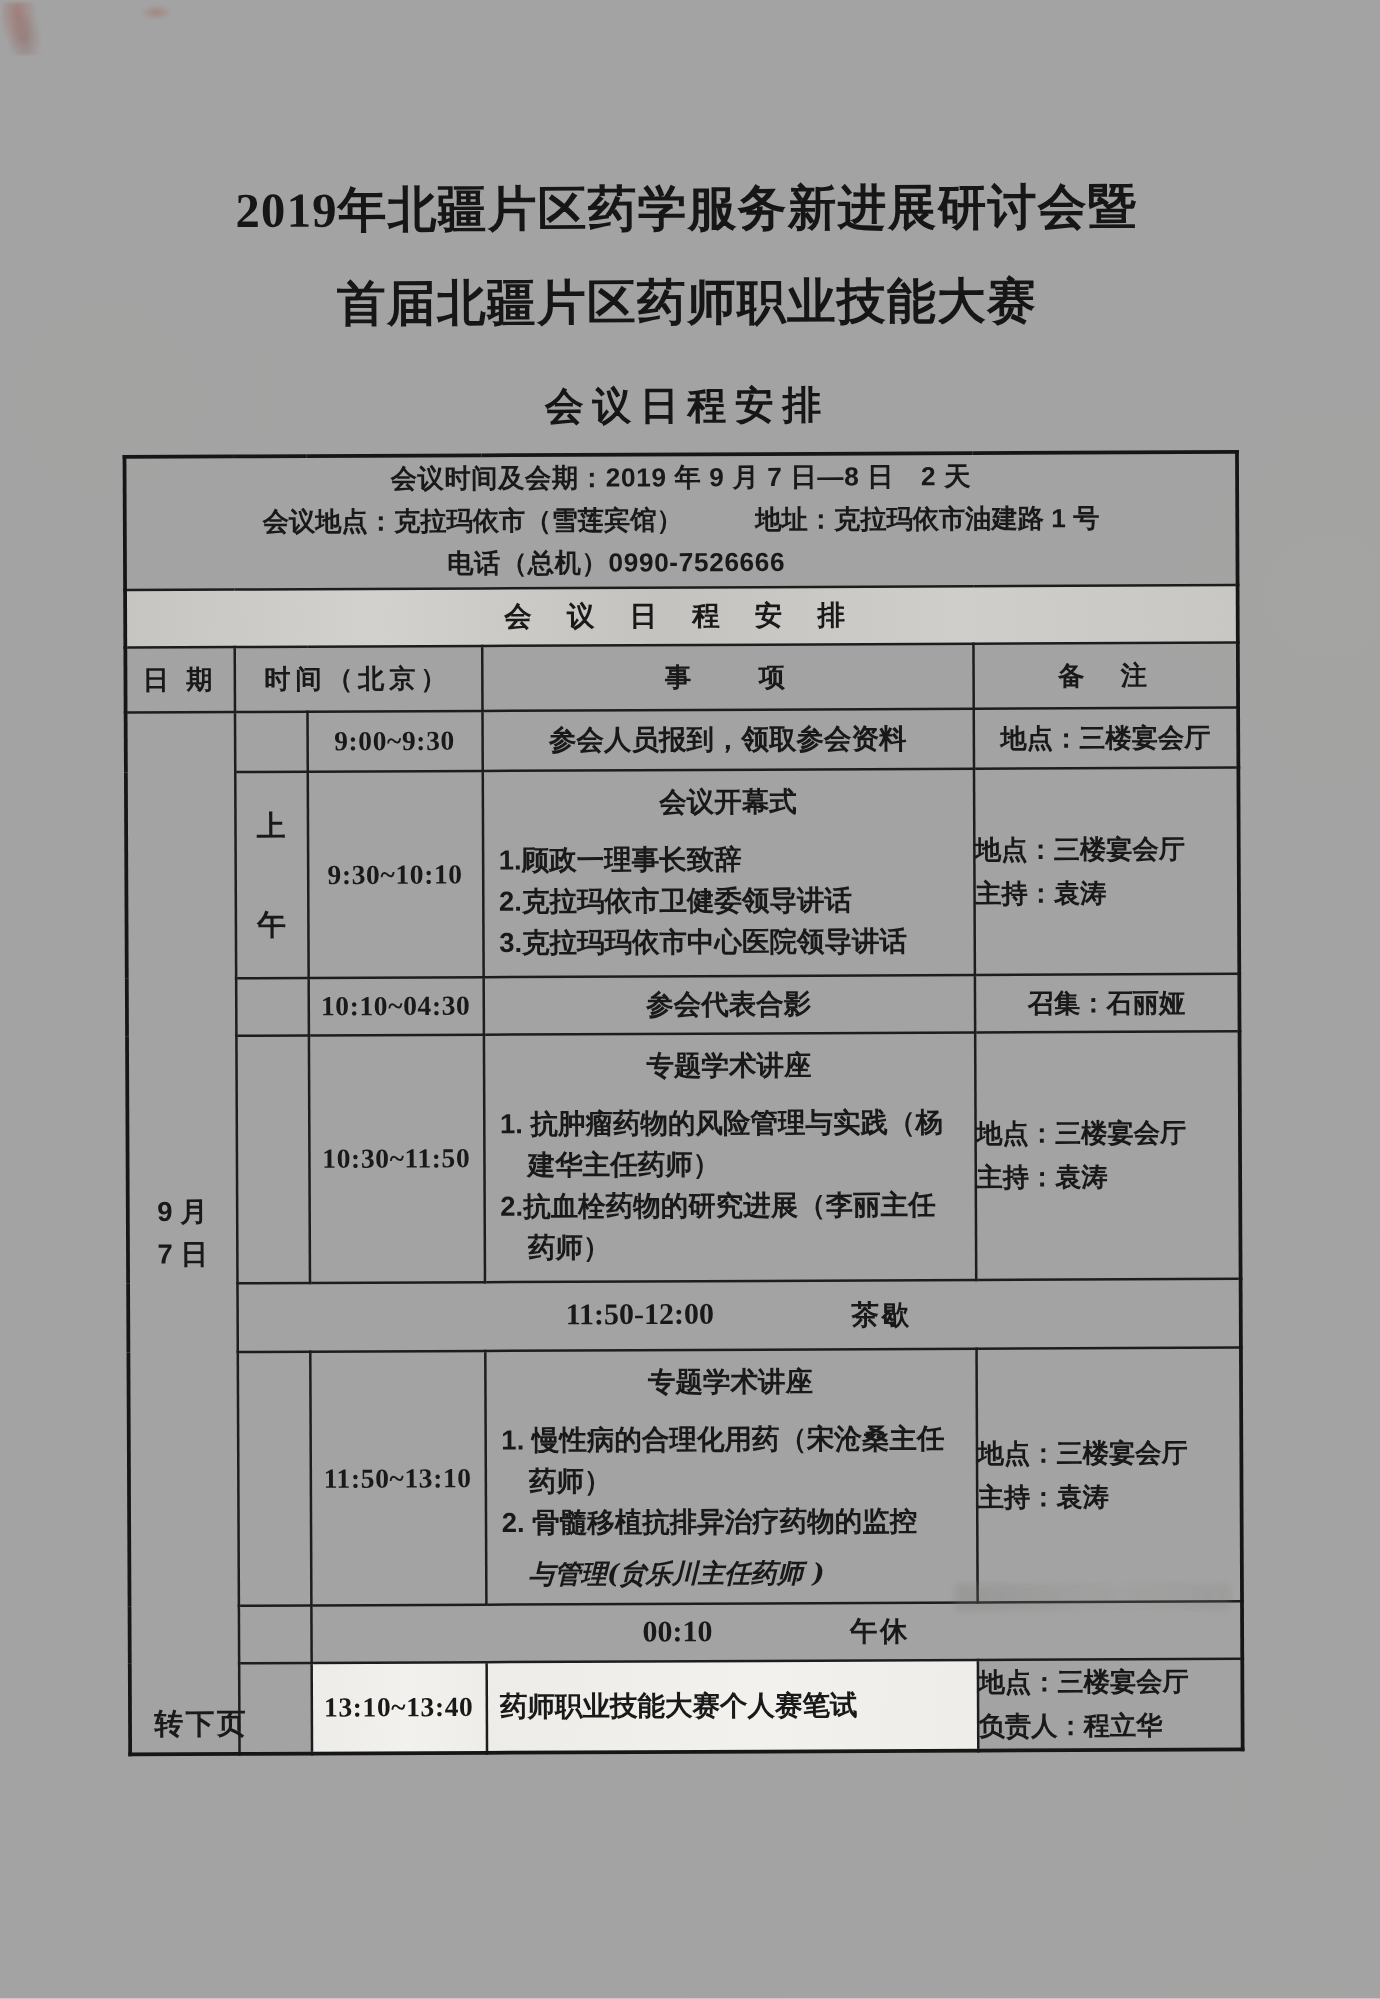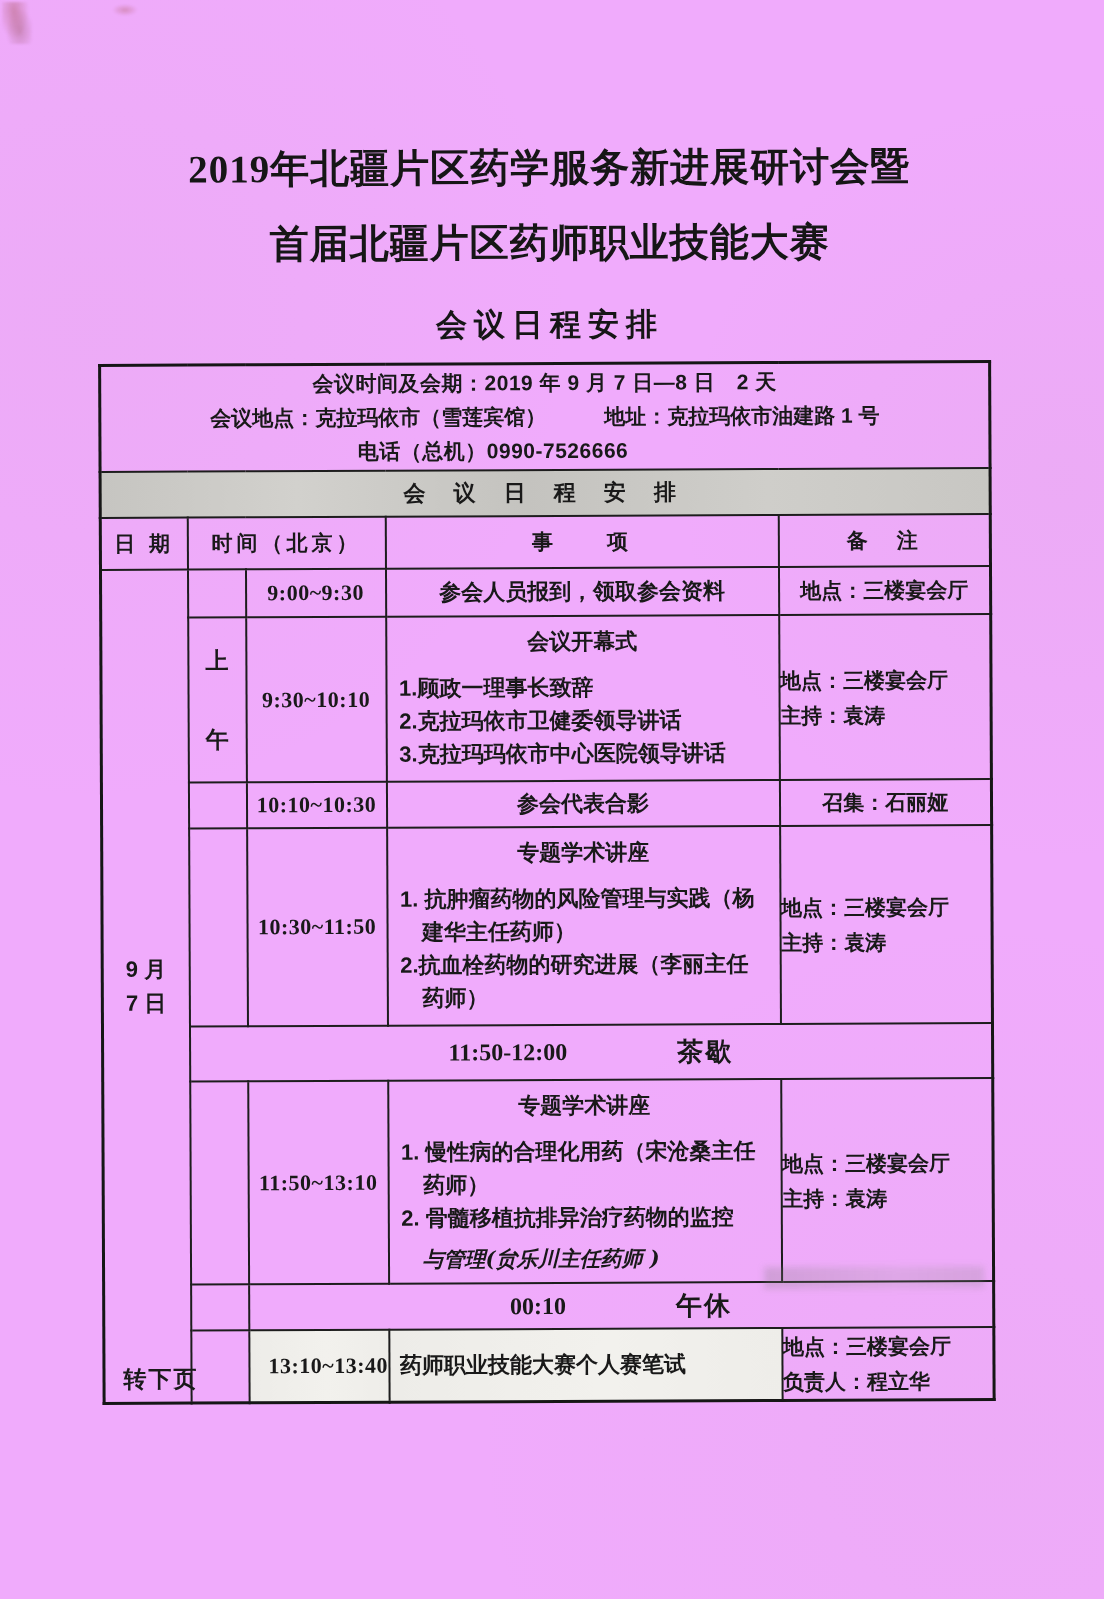--- a/index.html
+++ b/index.html
@@ -1,19 +1,19 @@
 <!DOCTYPE html>
 <html><head>
 <meta charset="utf-8">
 <style>
   html,body{margin:0;padding:0;background:#ffffff;}
   .page{
     position:relative;
     width:1104px;height:1599px;
-    background:#f0abfc;
+    background:#a3a3a3;
     overflow:hidden;
     font-family:"Liberation Sans","DejaVu Sans",sans-serif;
     color:#1b1b1b;
   }
   .paper-noise{
     position:absolute;inset:0;
     background:
       radial-gradient(circle at 8% 20%, rgba(180,170,160,0.06), transparent 30%),
       radial-gradient(circle at 96% 30%, rgba(180,170,160,0.07), transparent 25%),
       radial-gradient(circle at 90% 90%, rgba(180,170,160,0.05), transparent 30%);
@@ -95,30 +95,30 @@
     text-align:left;padding:0 6px 8px 12px;line-height:30px;
   }
   td.notecell{font-size:21px;margin-left:22px;}
   .note-left{text-align:left;padding-left:14px;line-height:35px;}
   .note-center{text-align:center;}
   td.breakcell .break-flex{
     display:flex;justify-content:center;align-items:center;gap:110px;
     height:100%;
   }
   .break-time{font-family:"Liberation Serif","DejaVu Serif",serif;font-size:24px;font-weight:bold;}
-  .break-label{font-size:26px;font-weight:bold;letter-spacing:2px;}
+  .break-label{font-size:22px;font-weight:bold;letter-spacing:2px;}
   tr.h-r1{height:48px;}
   tr.h-r2{height:152px;}
   tr.h-r3{height:46px;}
   tr.h-r4{height:180px;}
   tr.h-break{height:55px;}
   tr.h-r6{height:170px;}
   tr.h-lunch{height:46px;}
   tr.h-r8{height:64px;}
-  td.washed{background:linear-gradient(90deg,#edece8 0%,#f2f1ed 55%,#eeede9 100%);text-align:right;}
+  td.washed{background:linear-gradient(90deg,#edece8 0%,#f2f1ed 55%,#eeede9 100%);}
   .ghost-smudge{
     position:absolute;left:762px;top:1268px;width:220px;height:22px;
     background:linear-gradient(90deg,rgba(120,120,118,0.25),rgba(150,150,148,0.18) 60%,rgba(130,130,128,0.22));
     filter:blur(3px);pointer-events:none;
   }
   .footer-note{
     position:absolute;left:121px;top:1362px;
     font-size:23px;font-weight:bold;letter-spacing:2px;color:#1a1a1a;
   }
 </style>
@@ -192,21 +192,21 @@
           <div class="item-body ml">1.顾政一理事长致辞
 2.克拉玛依市卫健委领导讲话
 3.克拉玛玛依市中心医院领导讲话</div>
         </td>
         <td class="notecell note-left ml">地点：三楼宴会厅
 主持：袁涛</td>
       </tr>
 
       <tr class="h-r3">
         <td class="sidecell"></td>
-        <td class="timecell">10:10~10:30</td>
+        <td class="timecell">10:10~04:30</td>
         <td class="itemcell">参会代表合影</td>
         <td class="notecell note-center">召集：石丽娅</td>
       </tr>
 
       <tr class="h-r4">
         <td class="sidecell"></td>
         <td class="timecell">10:30~11:50</td>
         <td class="itemcell">
           <div class="item-title">专题学术讲座</div>
           <div class="item-body ml">1. 抗肿瘤药物的风险管理与实践（杨

